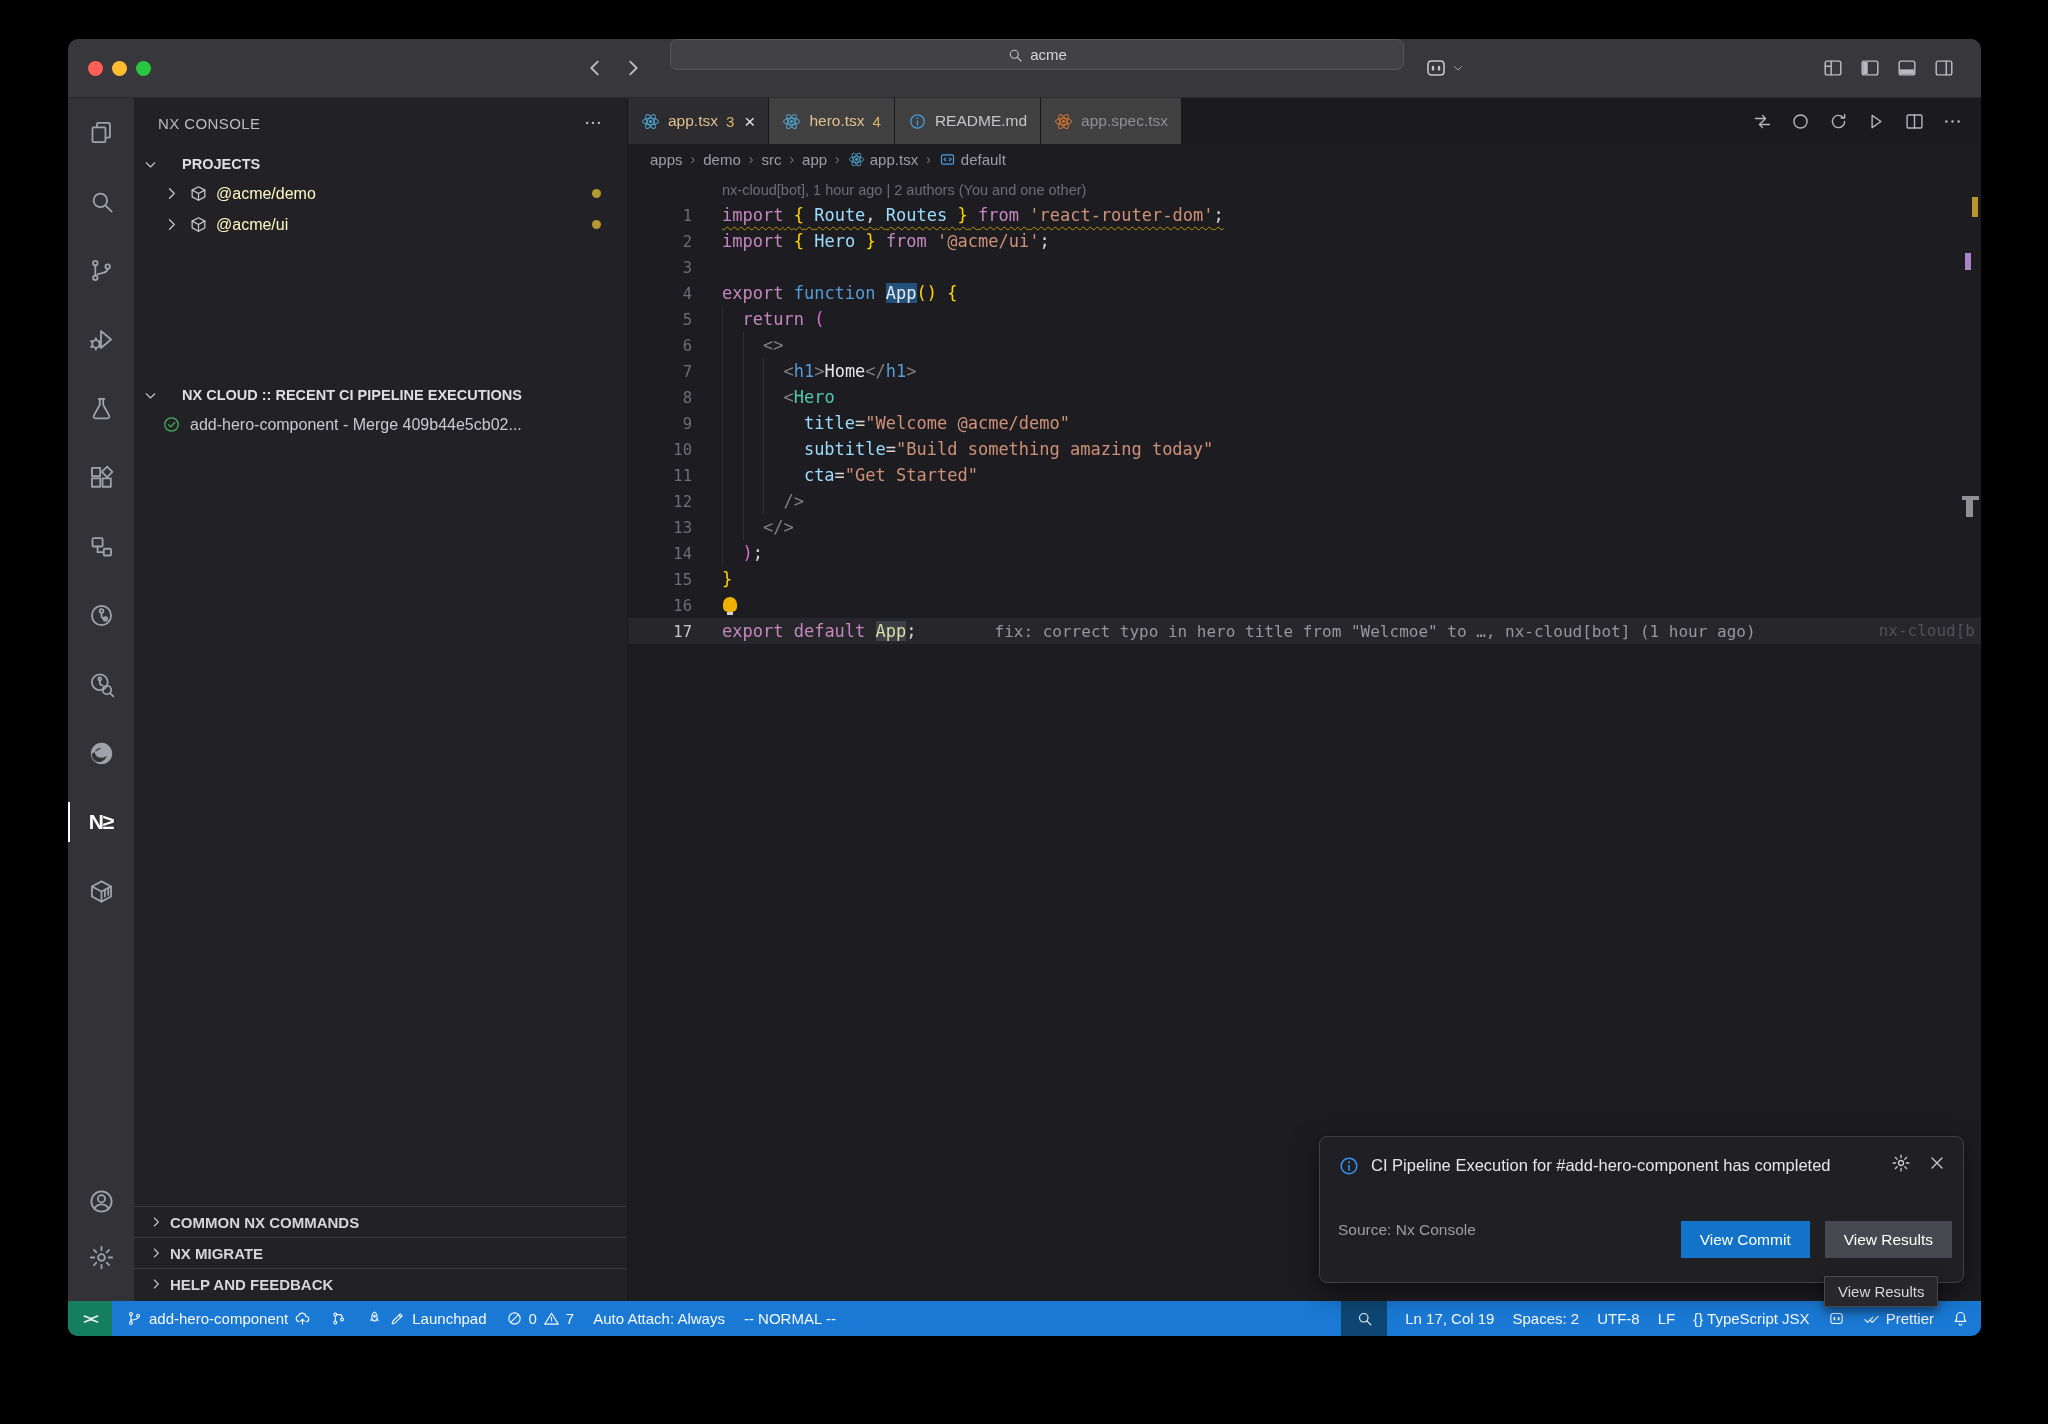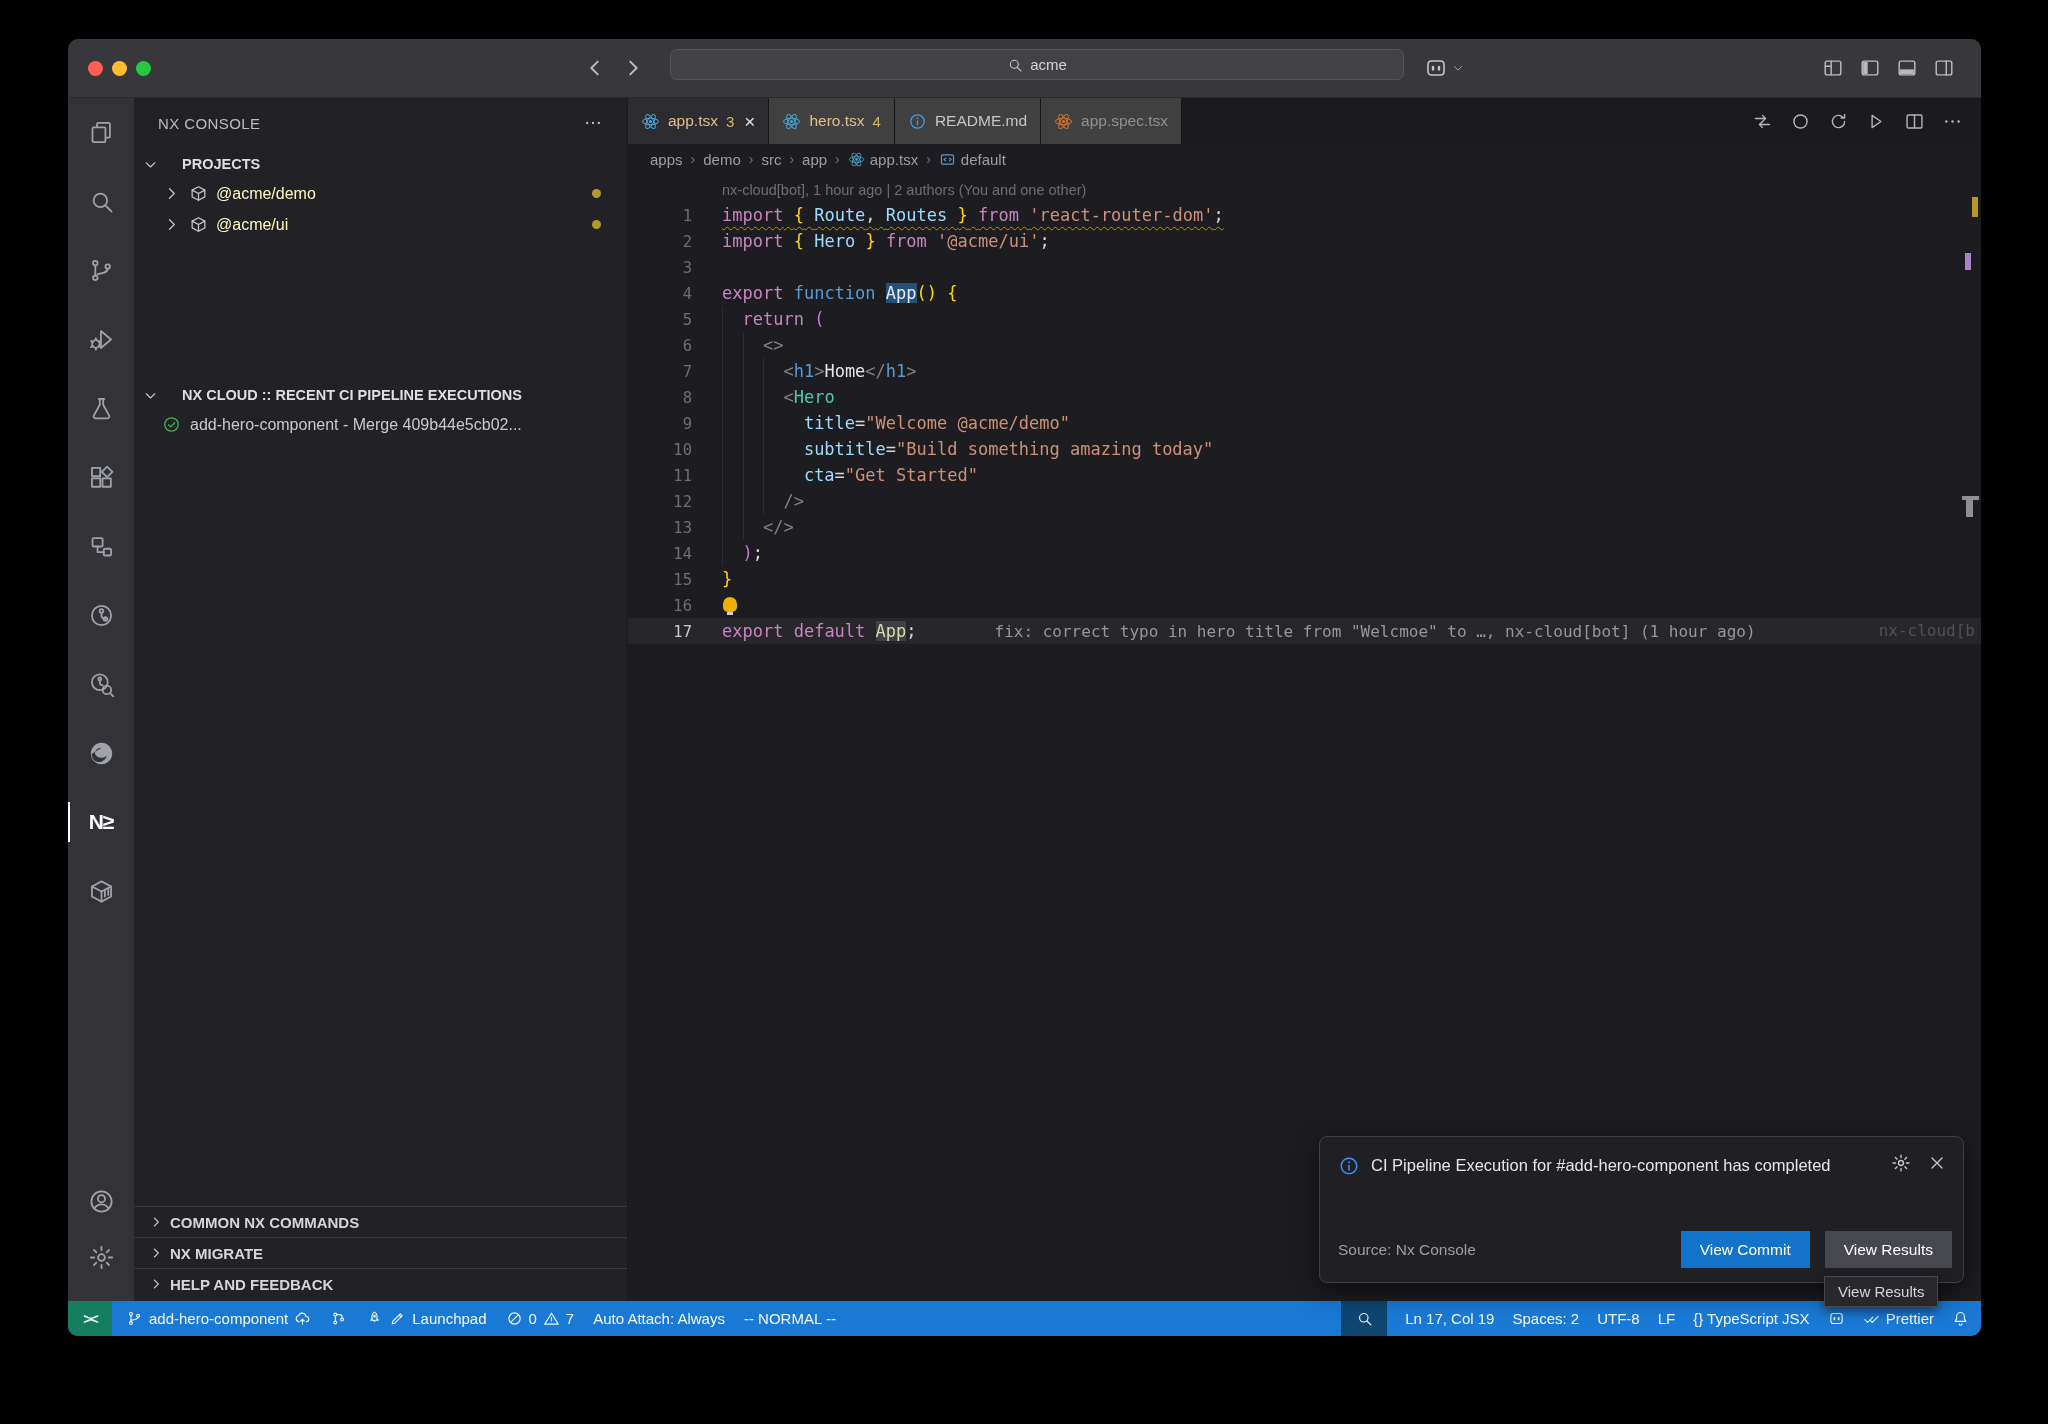--- a/index.html
+++ b/index.html
@@ -8,21 +8,21 @@
   .window{position:absolute;left:68px;top:39px;width:1913px;height:1297px;background:#1d1d21;
           border-radius:10px;overflow:hidden;display:flex;flex-direction:column;color:#d4d4d4;
           box-shadow:0 25px 70px rgba(0,0,0,.65);}
   
   .titlebar{height:58px;background:#38383c;border-bottom:1px solid #2a2a2d;position:relative;flex:none;}
   .lights{position:absolute;left:20px;top:0;height:100%;display:flex;align-items:center;gap:9px;}
   .light{width:15px;height:15px;border-radius:50%;}
   .l-close{background:#ff5f57}.l-min{background:#febc2e}.l-max{background:#28c840}
   .nav-arrows{position:absolute;left:516px;top:0;height:100%;display:flex;align-items:center;gap:16px;color:#bdbdc3;}
   .nav-arrows .ic{width:22px;height:22px;}
-  .searchbox{position:absolute;left:602px;top:10px;width:732px;height:29px;background:#414146;
+  .searchbox{position:absolute;left:602px;top:0;width:732px;height:29px;background:#414146;
              border:1px solid #55555b;border-radius:7px;display:flex;align-items:center;justify-content:center;
              gap:7px;color:#d6d6da;font-size:15px;}
   .searchbox .ic{width:16px;height:16px;color:#c3c3c8;}
   .copilot-btn{position:absolute;left:1356px;top:0;height:100%;display:flex;align-items:center;gap:3px;color:#c6c6cb;}
   .copilot-btn .ic{width:24px;height:24px;}
   .copilot-btn .chev{width:14px;height:14px;color:#a9a9af;}
   .tb-right{position:absolute;right:26px;top:0;height:100%;display:flex;align-items:center;gap:15px;color:#b9b9bf;}
   .tb-right .ic{width:22px;height:22px;}
   
   .main{flex:1;display:flex;min-height:0;}
@@ -103,21 +103,21 @@
   .ruler-cursor-stem{position:absolute;right:8px;top:402px;width:7px;height:17px;background:#8f8f95;}
   
   .toast{position:absolute;left:1251px;top:1097px;width:645px;height:147px;background:#202024;
          border:1px solid #404046;border-radius:8px;z-index:40;box-shadow:0 8px 26px rgba(0,0,0,.55);
          padding:16px 16px 14px 18px;box-sizing:border-box;}
   .toast-row1{display:flex;align-items:flex-start;gap:11px;}
   .toast-row1 .info{width:22px;height:22px;color:#3794ff;flex:none;margin-top:2px;}
   .toast-msg{width:462px;font-size:16.5px;line-height:1.55;color:#e6e6ea;}
   .toast-icons{margin-left:auto;display:flex;gap:16px;color:#c9c9ce;}
   .toast-icons .ic{width:20px;height:20px;}
-  .toast-row2{position:absolute;left:18px;right:11px;bottom:14px;display:flex;align-items:center;}
+  .toast-row2{position:absolute;left:18px;right:11px;bottom:24px;display:flex;align-items:flex-start;}
   .toast-source{color:#9d9da2;font-size:15.5px;}
   .toast-btns{margin-left:auto;display:flex;gap:15px;}
   .tbtn{height:37px;padding:0 19px;font-size:15.5px;color:#fff;border:none;display:flex;align-items:center;
         font-family:"Liberation Sans",sans-serif;}
   .tbtn.primary{background:#1273c8;}
   .tbtn.secondary{background:#47474f;}
   .tooltip{position:absolute;left:1756px;top:1237px;z-index:60;background:#27272c;border:1px solid #48484e;
            padding:6px 13px;font-size:15px;color:#d6d6da;box-shadow:0 4px 12px rgba(0,0,0,.5);}
   
   .statusbar{height:35px;background:#1a79d4;flex:none;display:flex;align-items:center;color:#f4f8fc;

